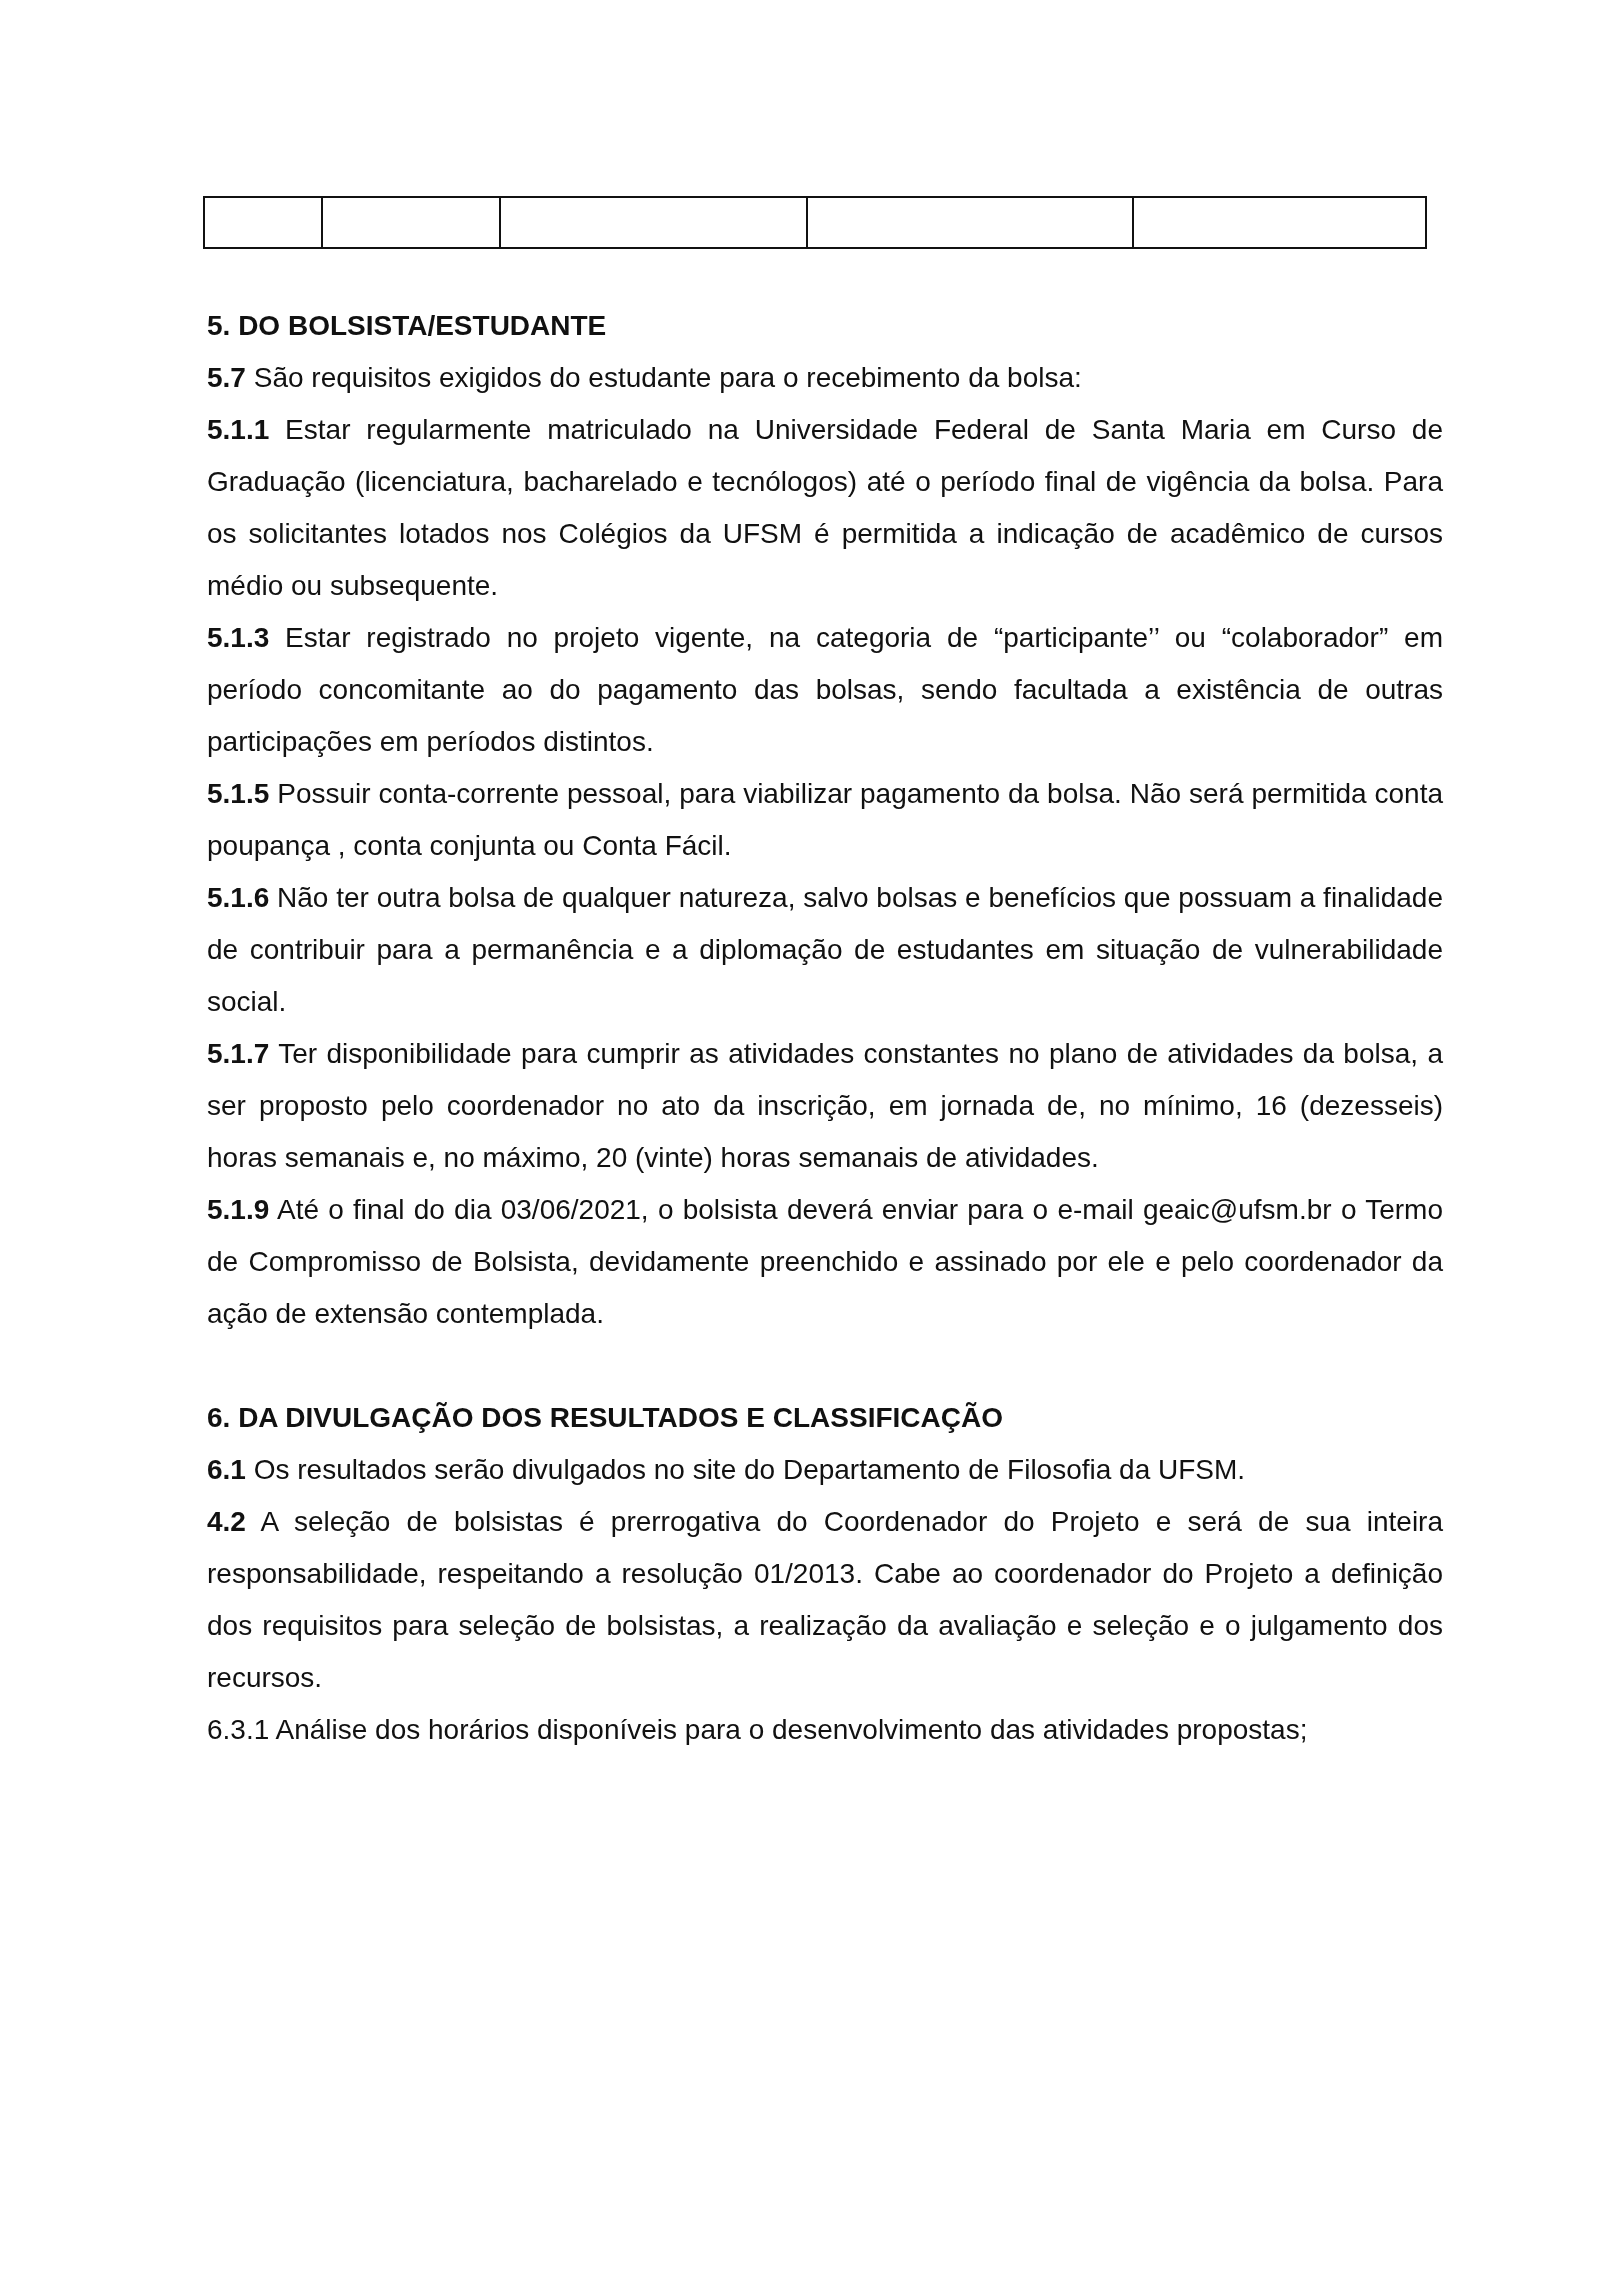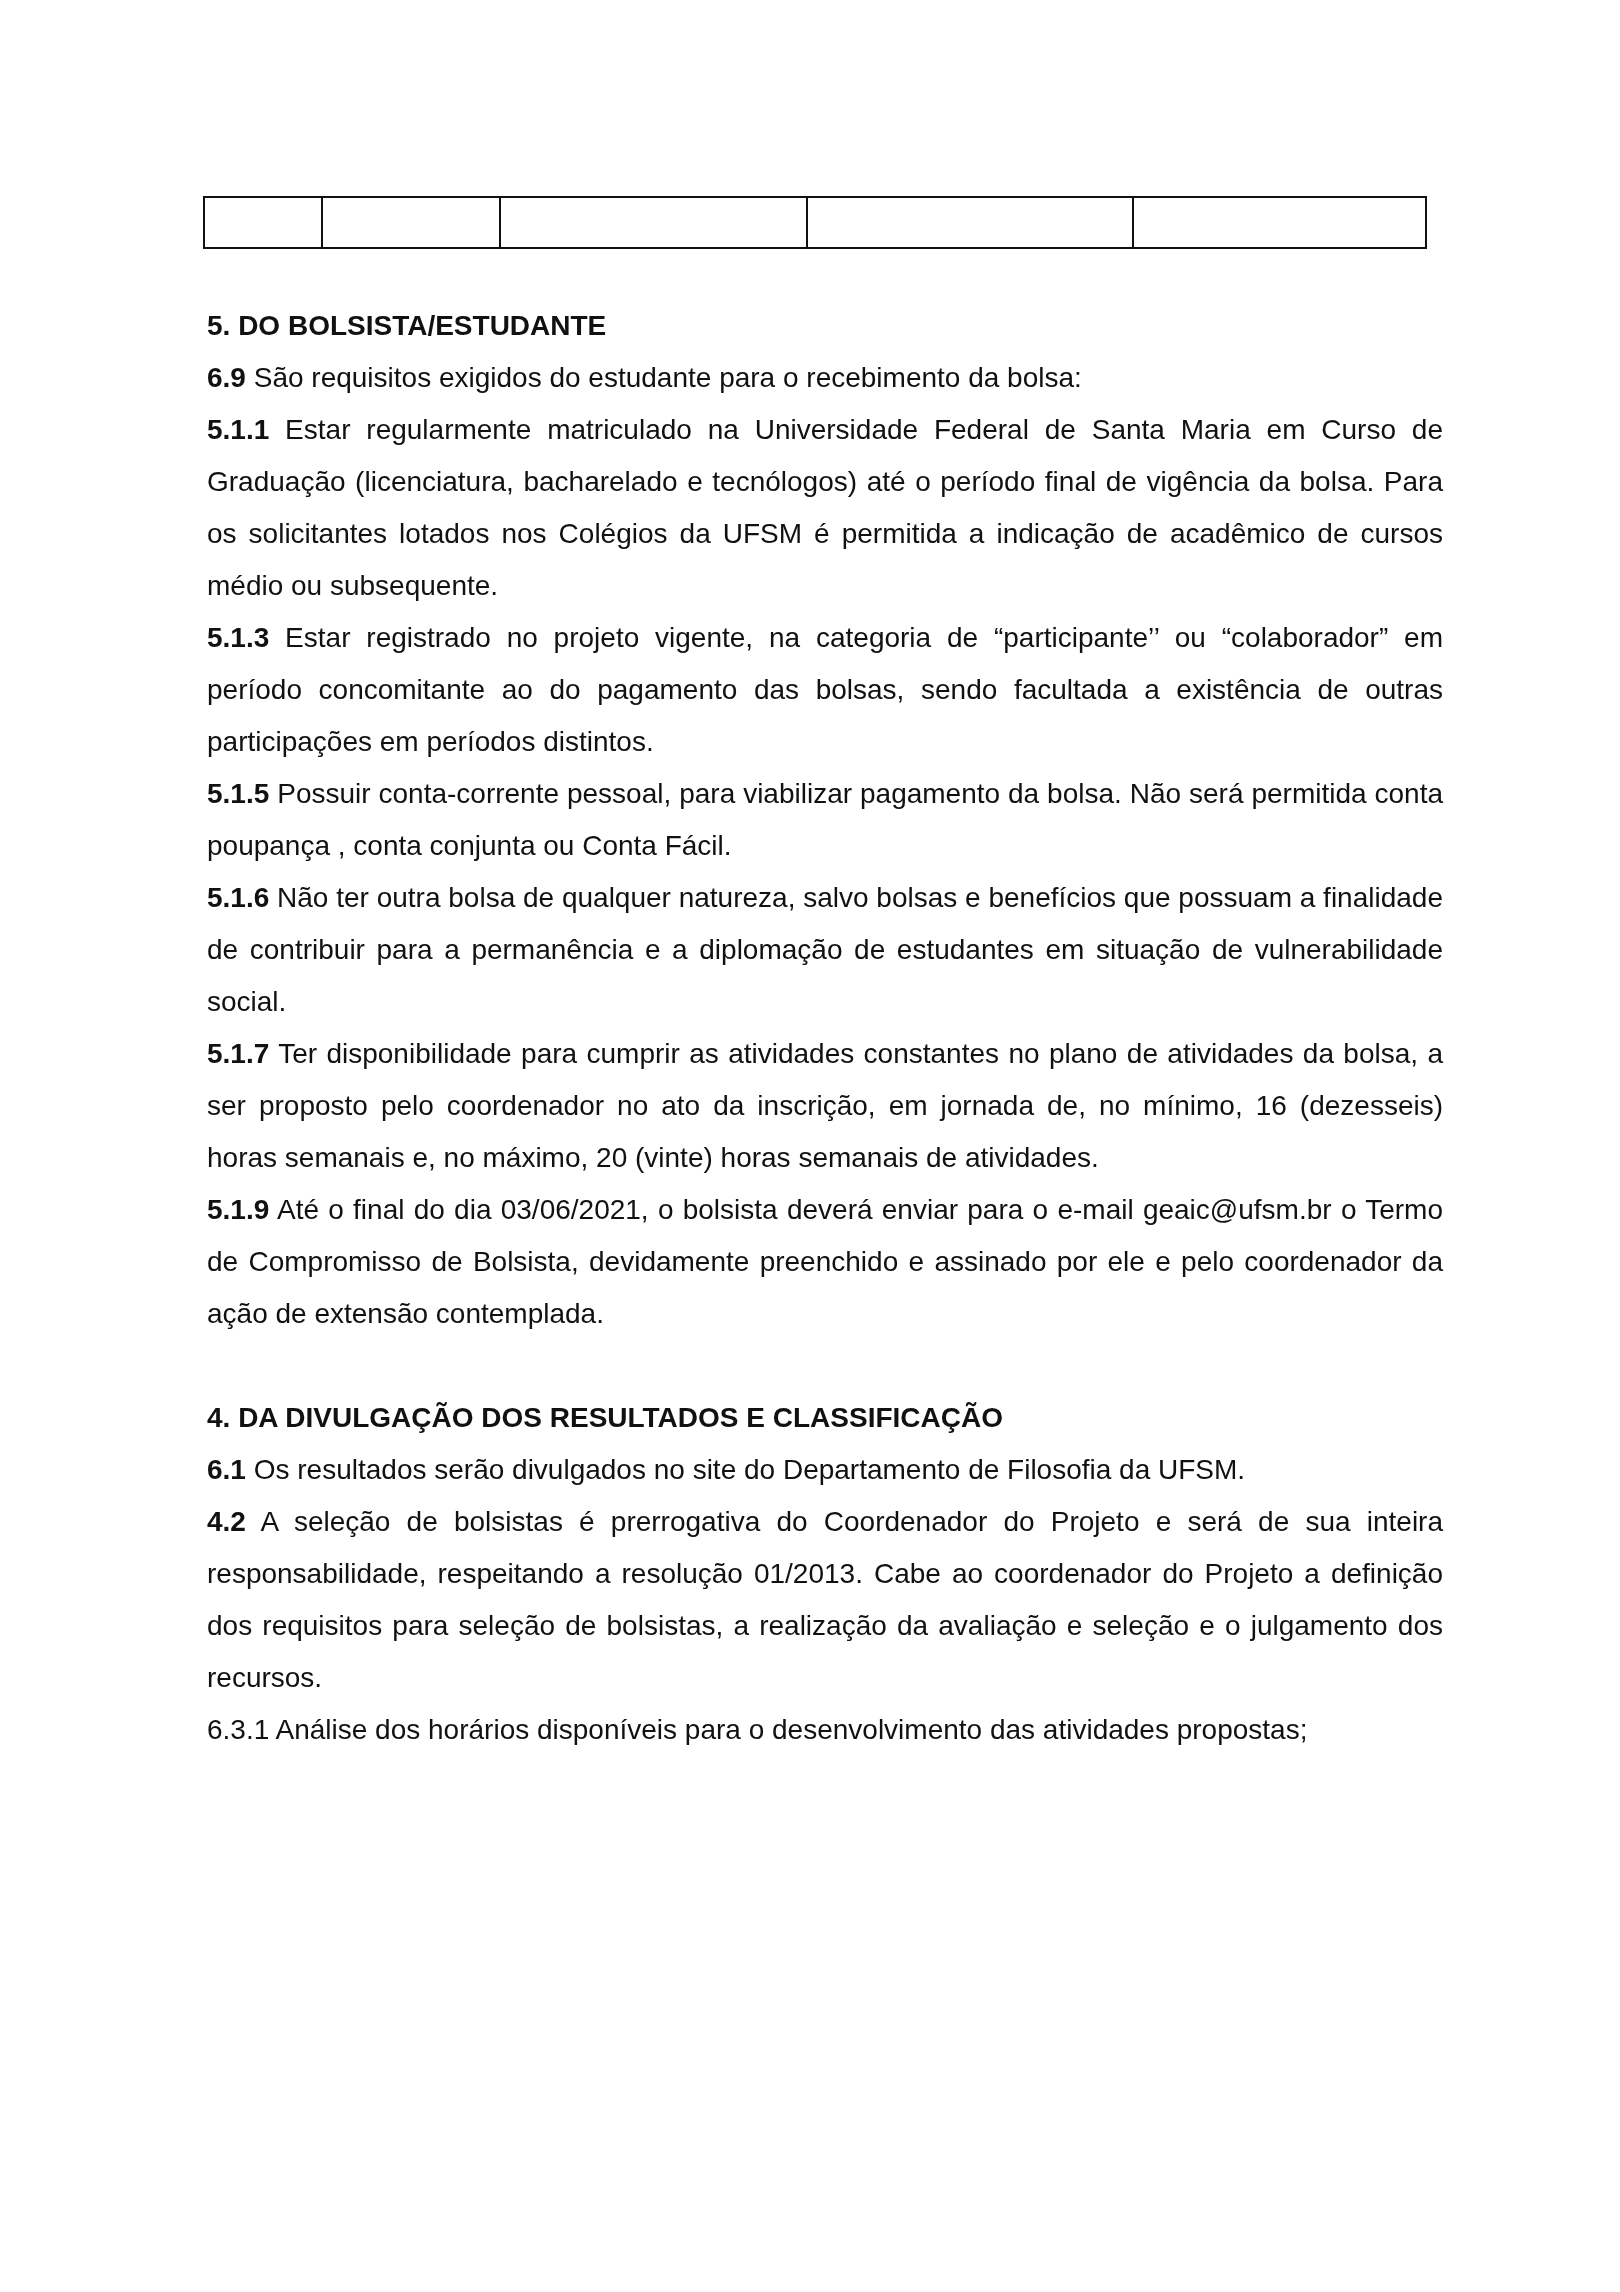--- a/index.html
+++ b/index.html
@@ -43,29 +43,29 @@
       <td></td>
       <td></td>
       <td></td>
     </tr>
   </tbody>
     </table>
 
   <div class="content">
     <h2>5. DO BOLSISTA/ESTUDANTE</h2>
 
-    <p class="left"><span class="num">6.9</span><span> São requisitos exigidos do estudante para o recebimento da bolsa:</span></p>
+    <p class="left"><span class="num">5.7</span><span> São requisitos exigidos do estudante para o recebimento da bolsa:</span></p>
     <p><span class="num">5.1.1</span><span> Estar regularmente matriculado na Universidade Federal de Santa Maria em Curso de Graduação (licenciatura, bacharelado e tecnólogos) até o período final de vigência da bolsa. Para os solicitantes lotados nos Colégios da UFSM é permitida a indicação de acadêmico de cursos médio ou subsequente.</span></p>
     <p><span class="num">5.1.3</span><span> Estar registrado no projeto vigente, na categoria de “participante’’ ou “colaborador” em período concomitante ao do pagamento das bolsas, sendo facultada a existência de outras participações em períodos distintos.</span></p>
     <p><span class="num">5.1.5</span><span> Possuir conta-corrente pessoal, para viabilizar pagamento da bolsa. Não será permitida conta poupança , conta conjunta ou Conta Fácil.</span></p>
     <p><span class="num">5.1.6</span><span> Não ter outra bolsa de qualquer natureza, salvo bolsas e benefícios que possuam a finalidade de contribuir para a permanência e a diplomação de estudantes em situação de vulnerabilidade social.</span></p>
     <p><span class="num">5.1.7</span><span> Ter disponibilidade para cumprir as atividades constantes no plano de atividades da bolsa, a ser proposto pelo coordenador no ato da inscrição, em jornada de, no mínimo, 16 (dezesseis) horas semanais e, no máximo, 20 (vinte) horas semanais de atividades.</span></p>
     <p><span class="num">5.1.9</span><span> Até o final do dia 03/06/2021, o bolsista deverá enviar para o e-mail </span><span class="email">geaic@ufsm.br</span><span> o Termo de Compromisso de Bolsista, devidamente preenchido e assinado por ele e pelo coordenador da ação de extensão contemplada.</span></p>
 
     <div class="gap"></div>
 
-    <h2>4. DA DIVULGAÇÃO DOS RESULTADOS E CLASSIFICAÇÃO</h2>
+    <h2>6. DA DIVULGAÇÃO DOS RESULTADOS E CLASSIFICAÇÃO</h2>
     <p class="left"><span class="num">6.1</span><span> Os resultados serão divulgados no site do Departamento de Filosofia da UFSM.</span></p>
     <p><span class="num">4.2</span><span> A seleção de bolsistas é prerrogativa do Coordenador do Projeto e será de sua inteira responsabilidade, respeitando a resolução 01/2013. Cabe ao coordenador do Projeto a definição dos requisitos para seleção de bolsistas, a realização da avaliação e seleção e o julgamento dos recursos.</span></p>
     <p class="left">6.3.1 Análise dos horários disponíveis para o desenvolvimento das atividades propostas;</p>
   </div>
 </div>
 
 
 </body></html>

